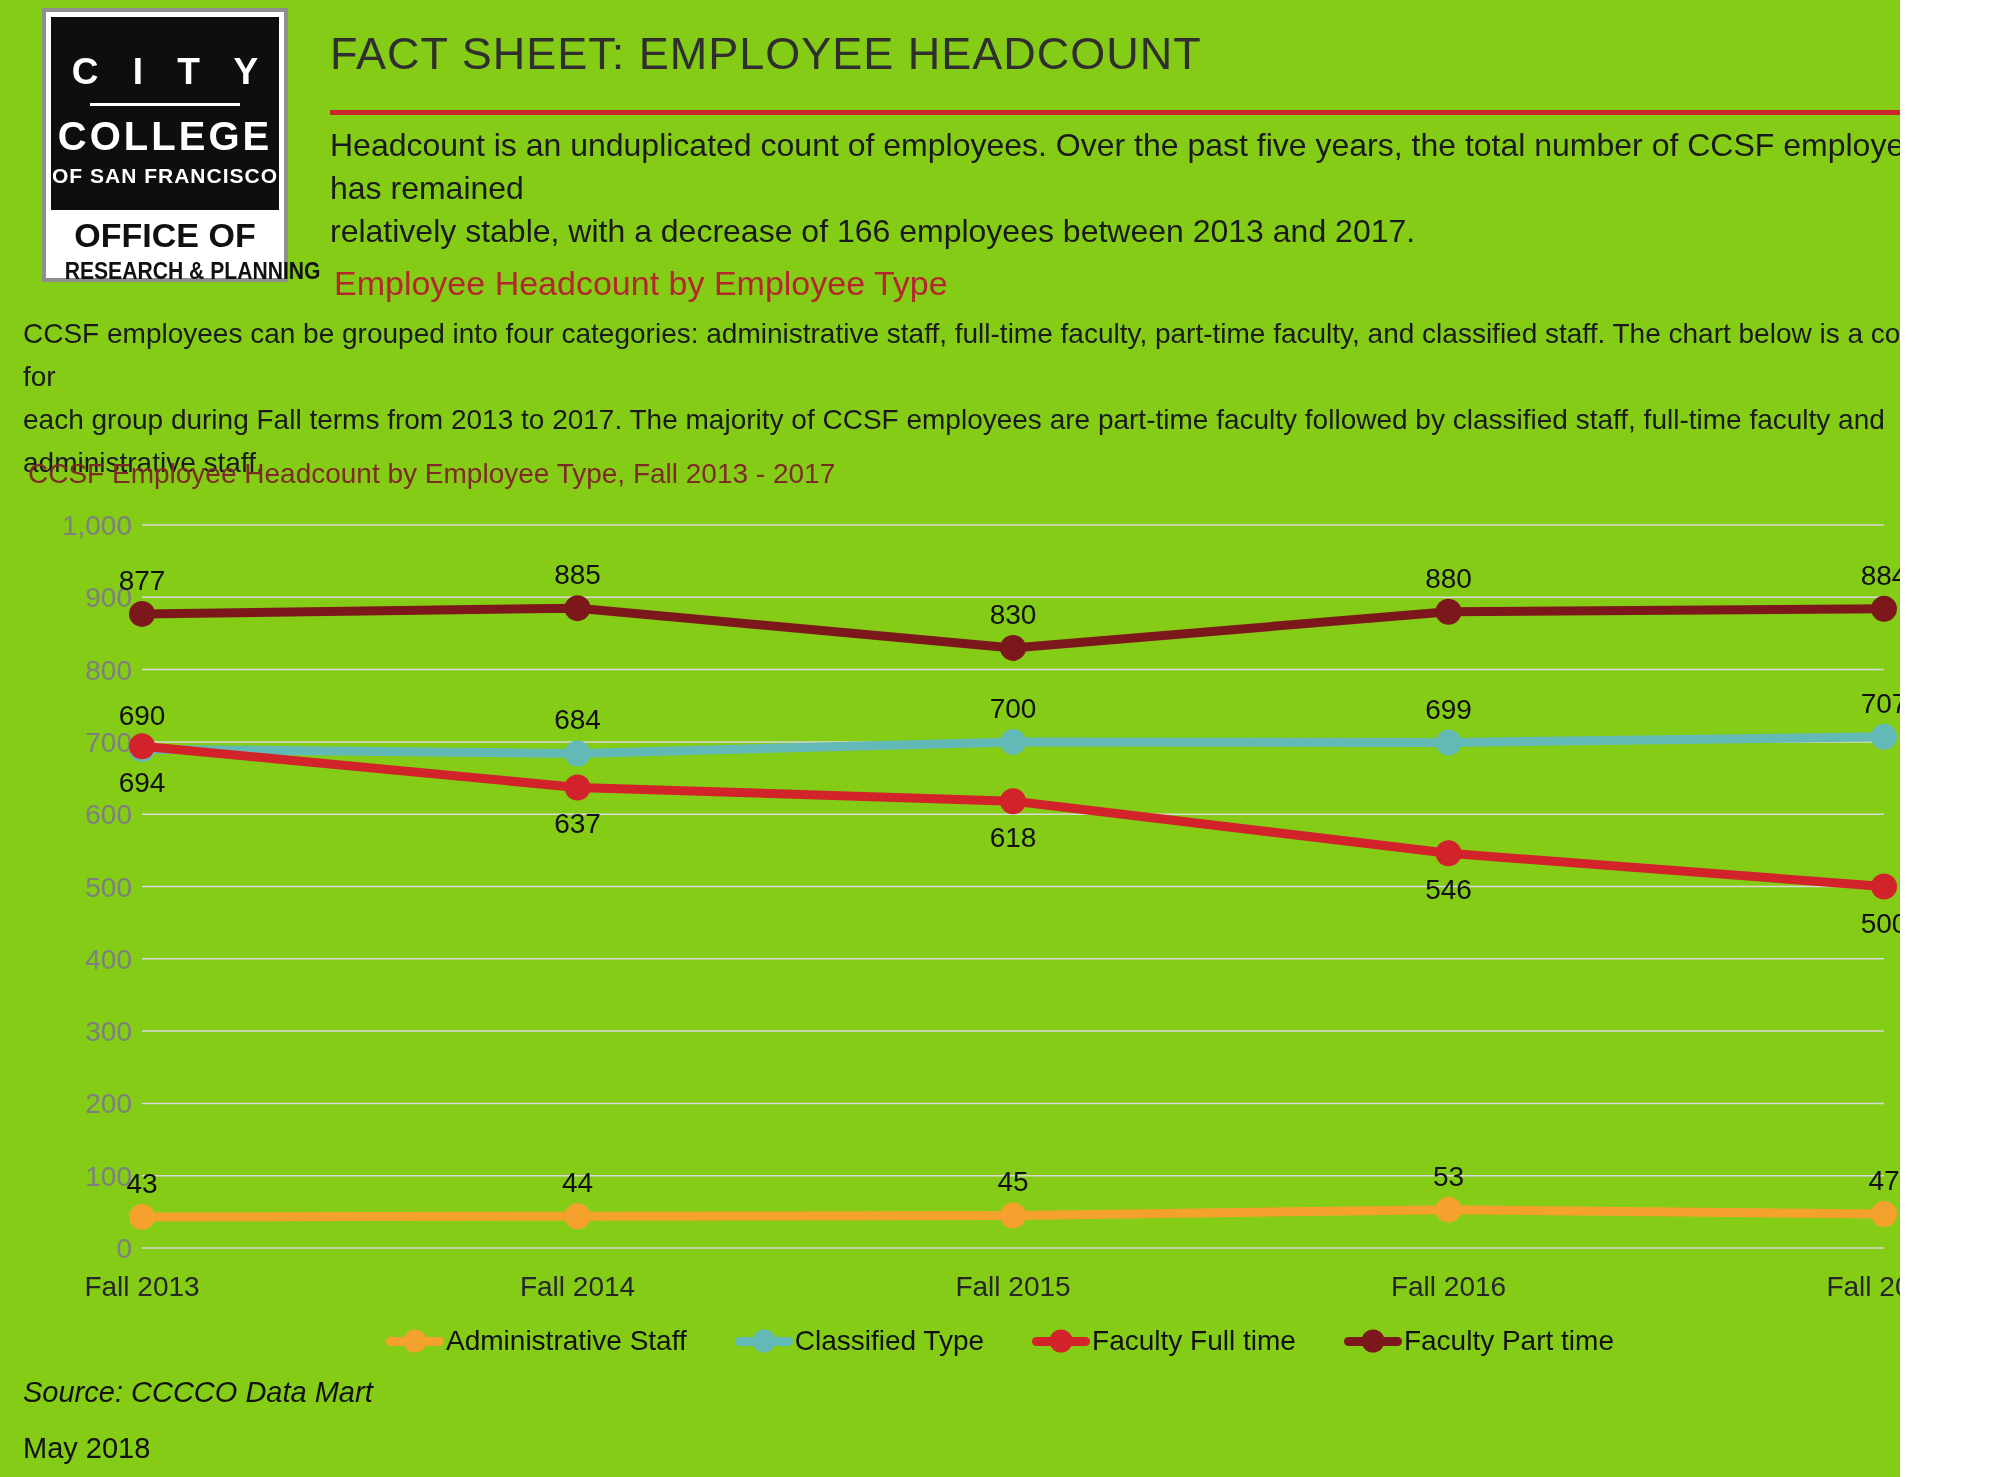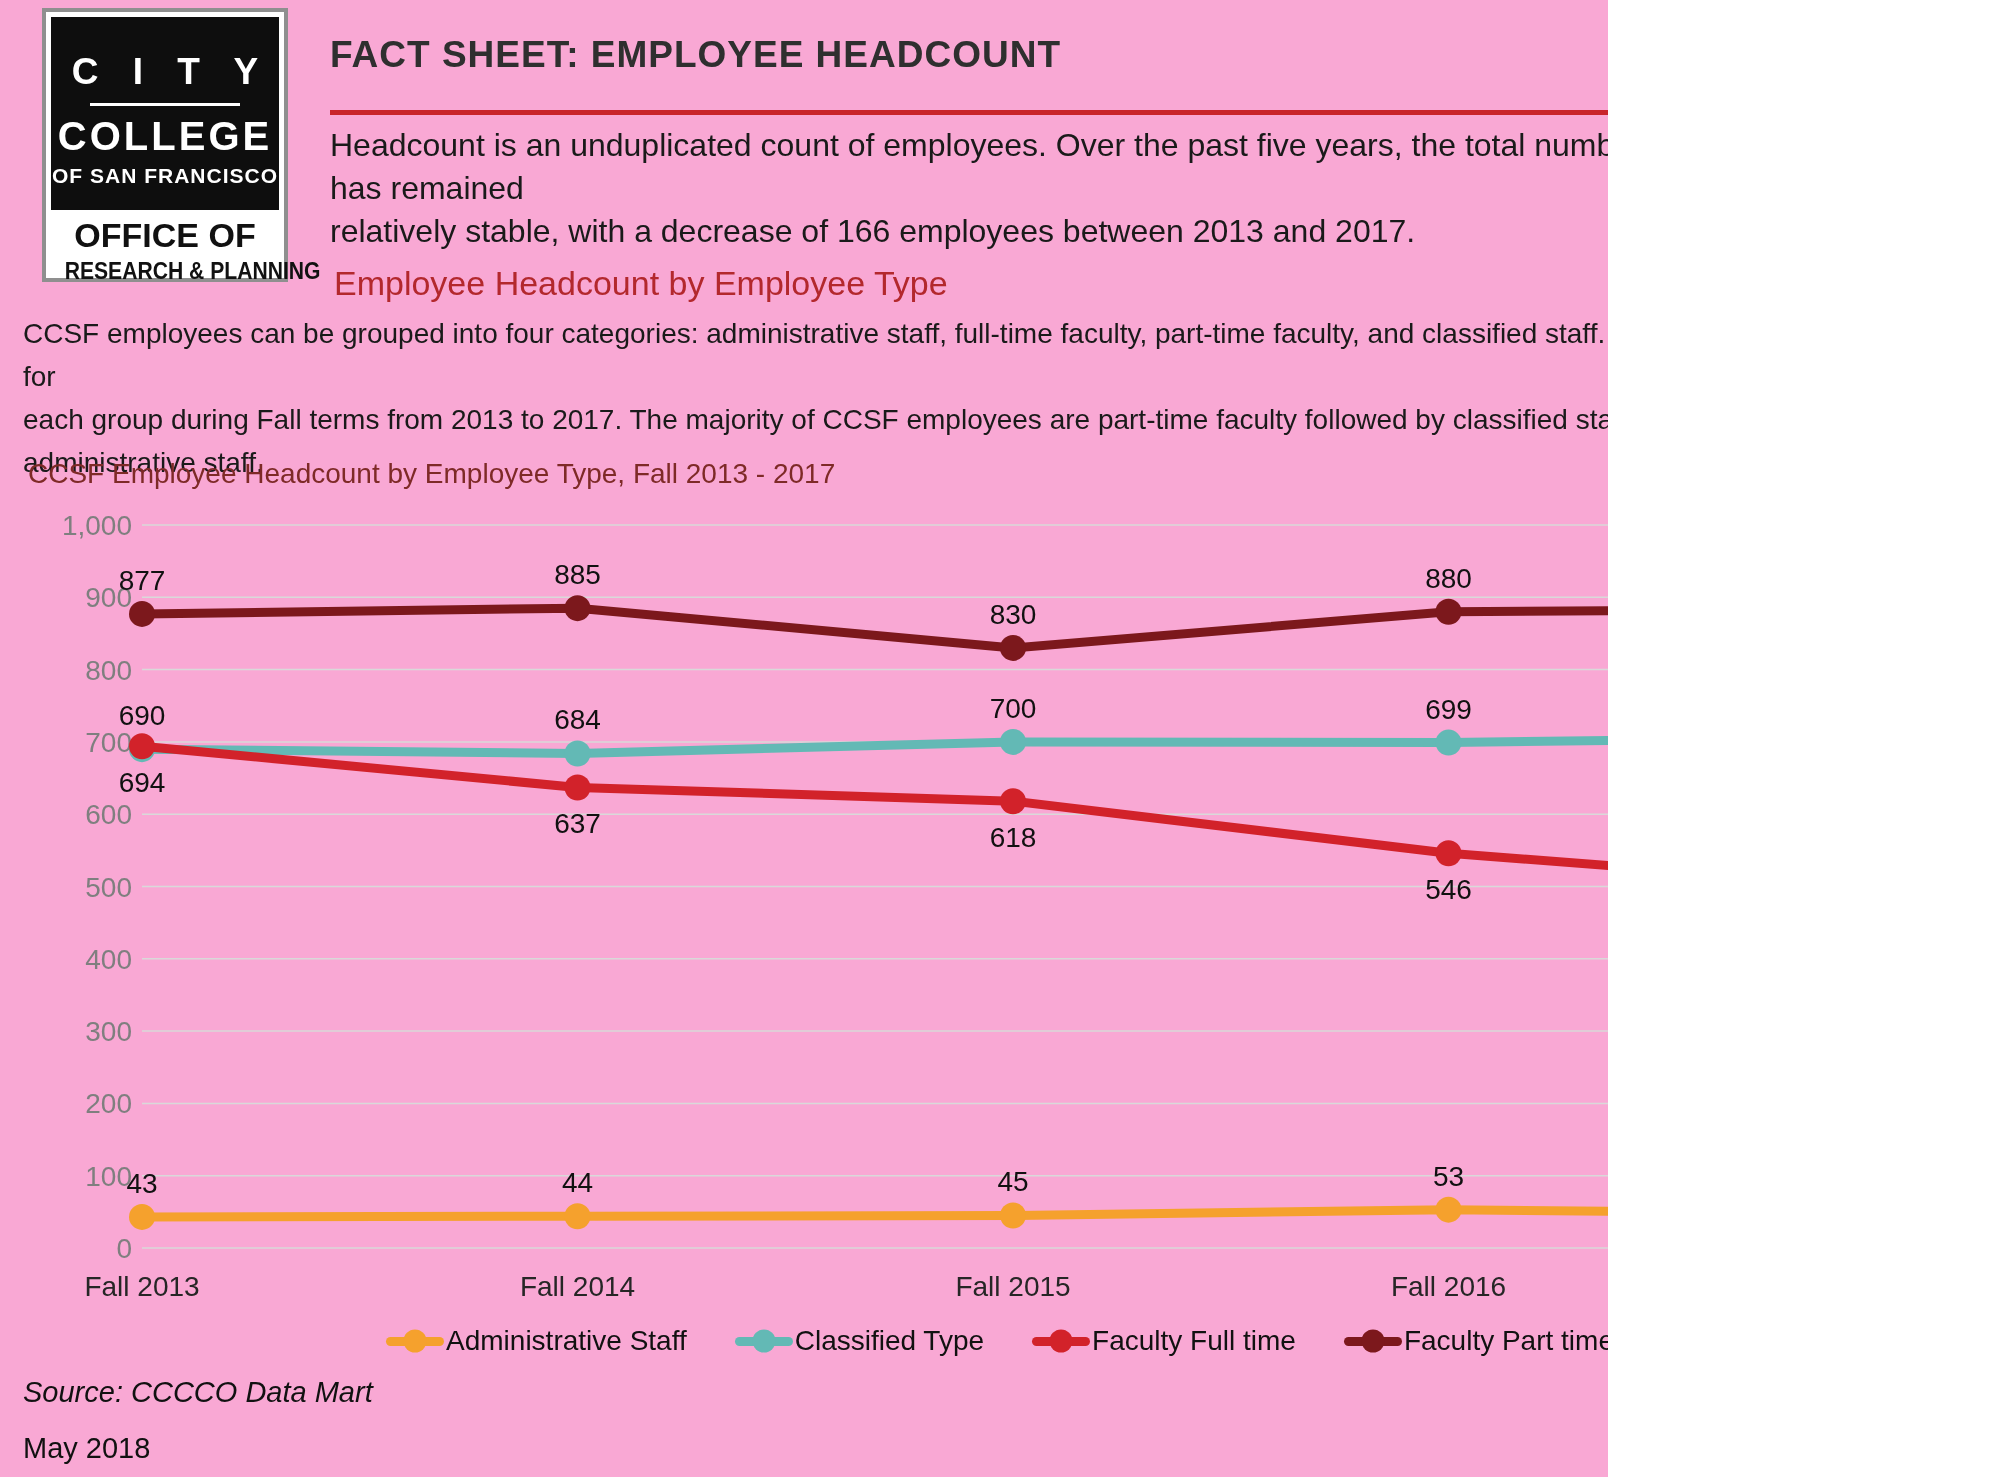--- a/index.html
+++ b/index.html
@@ -1,36 +1,36 @@
 <!DOCTYPE html>
 <html style="--rule: #C9252B; --heading: #B3282D; --chart-title: #7E2A27;"><head>
 <meta charset="utf-8">
 <style>
   html,body{margin:0;padding:0;background:#fff;}
   .page{
-    position:relative;width:1608px;height:1477px;background:#f9a8d4;
+    position:relative;width:1900px;height:1477px;background:#84cc16;
     font-family:"Liberation Sans",sans-serif;color:#1a1a1a;overflow:hidden;
   }
   
   .logo{
     position:absolute;left:42px;top:8px;width:246px;height:274px;
     border:4px solid #8f8f8f;background:#ffffff;box-sizing:border-box;padding:5px;
   }
   .logo-black{height:193px;background:#0e0e0e;color:#fff;text-align:center;
     padding-top:34px;box-sizing:border-box;}
   .logo-city{font-size:37px;font-weight:bold;letter-spacing:12px;text-indent:12px;white-space:nowrap;}
   .logo-rule{height:3px;background:#fff;width:150px;margin:10px auto 8px;}
   .logo-college{font-size:40px;font-weight:bold;letter-spacing:3px;}
   .logo-ofsf{font-size:21px;font-weight:bold;letter-spacing:1px;margin-top:5px;white-space:nowrap;}
   .logo-white{text-align:center;color:#111;padding-top:6px;}
   .logo-office{font-size:34px;font-weight:bold;}
   .logo-research{font-size:24px;font-weight:bold;transform:scaleX(.88);transform-origin:50% 50%;white-space:nowrap;margin-top:2px;}
   
   .title{
-    position:absolute;left:330px;top:34px;margin:0;font-size:37px;font-weight:700;
+    position:absolute;left:330px;top:28px;margin:0;font-size:45px;font-weight:400;
     color:#2f2f2f;letter-spacing:1px;white-space:nowrap;
   }
   .rule{position:absolute;left:330px;top:110px;width:1590px;height:5px;background:var(--rule,#C9252B);}
   .intro{
     position:absolute;left:330px;top:124px;margin:0;font-size:32px;line-height:43px;
     color:#1a1a1a;white-space:pre-line;width:1640px;
   }
   .section-heading{
     position:absolute;left:330px;top:260px;margin:4px;font-size:34px;font-weight:400;
     color:var(--heading,#B3282D);white-space:nowrap;

